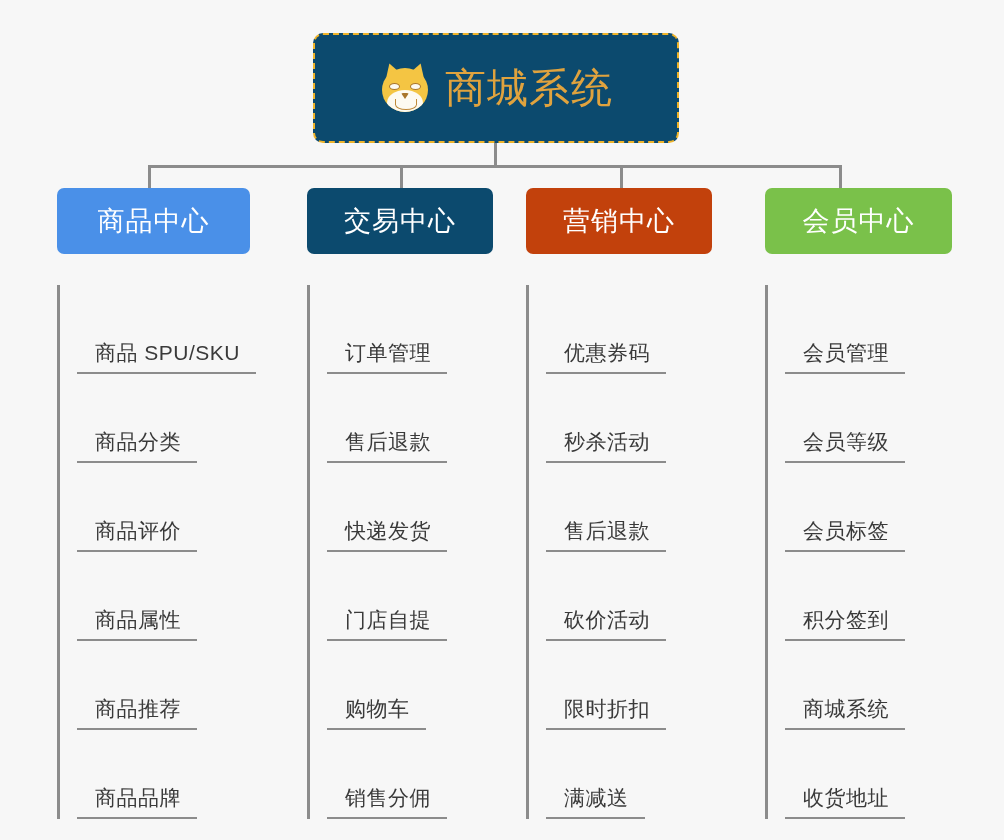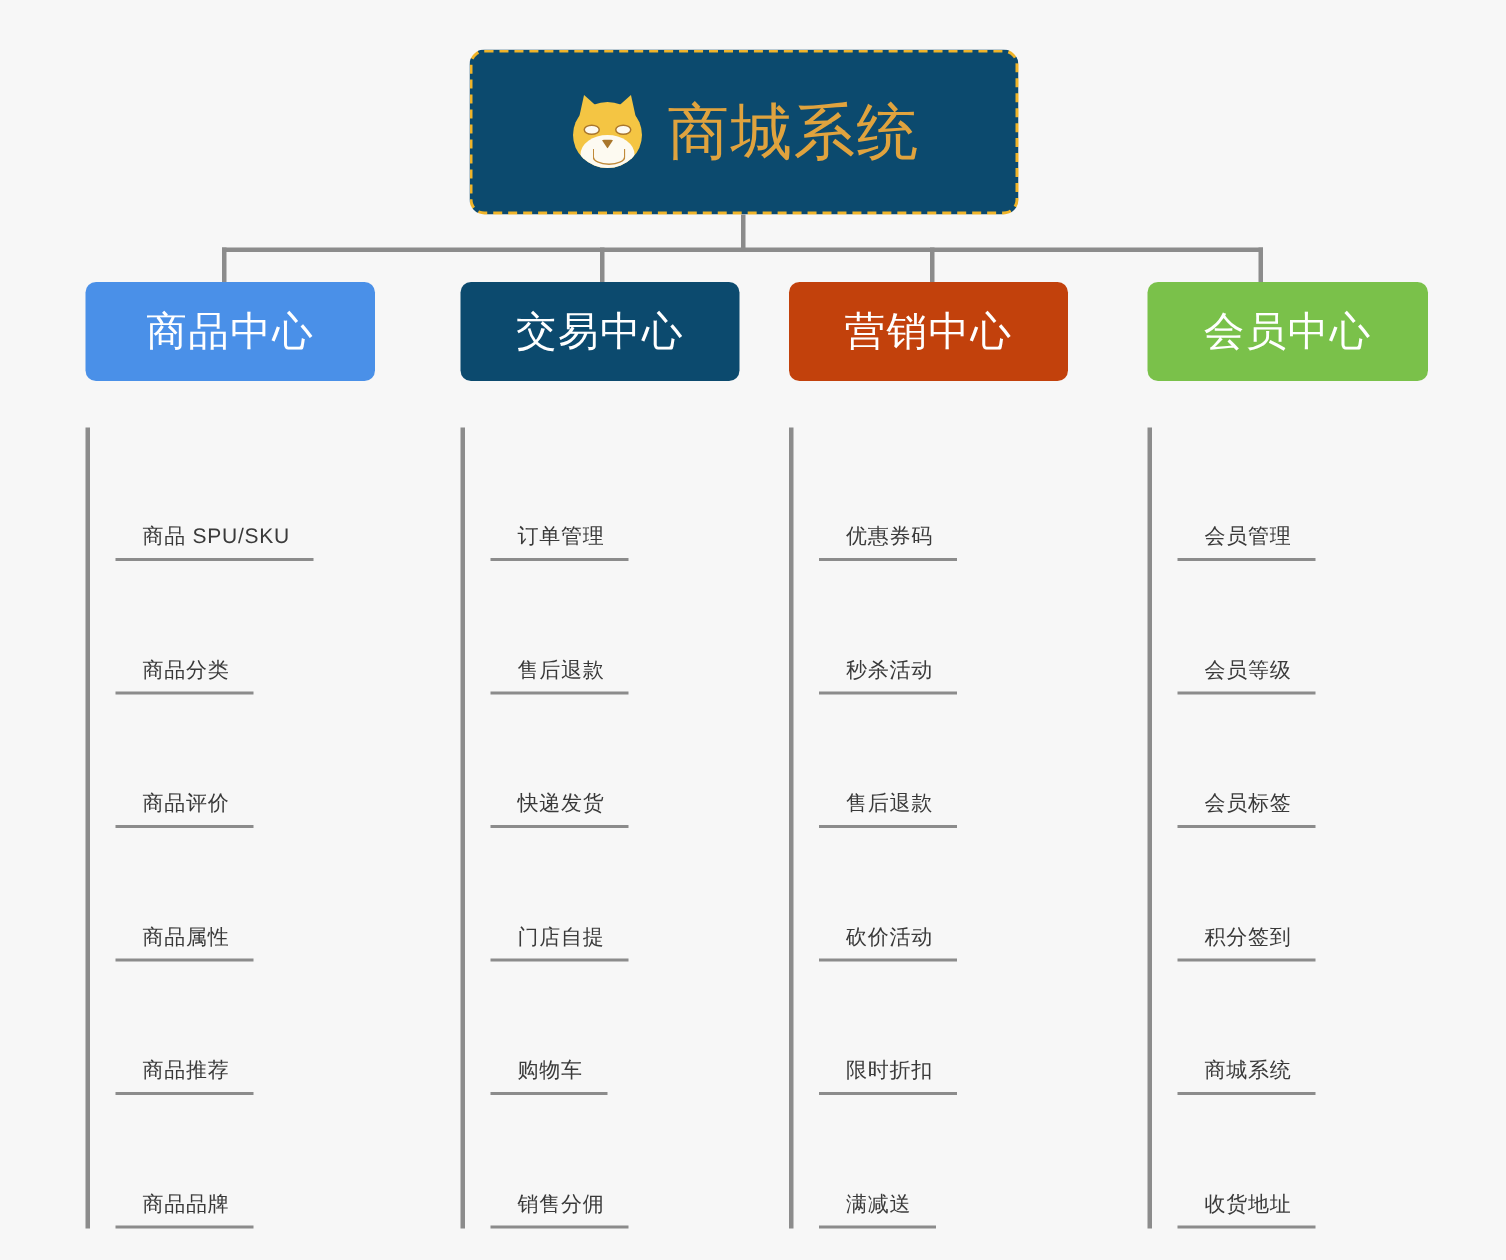--- a/index.html
+++ b/index.html
@@ -142,21 +142,21 @@
     align-items: flex-end;
     box-sizing: border-box;
   }
   .leaf-underline {
     display: inline-block;
     border-bottom: 2px solid #8c8c8c;
     padding: 0 16px 5px 18px;
     box-sizing: border-box;
   }
   .leaf-label {
-    font-size: 14px;
+    font-size: 21px;
     color: #3a3a3a;
     white-space: nowrap;
     letter-spacing: 0.5px;
   }
 </style>
 </head>
 <body>
 
 <div id="chart">
 

